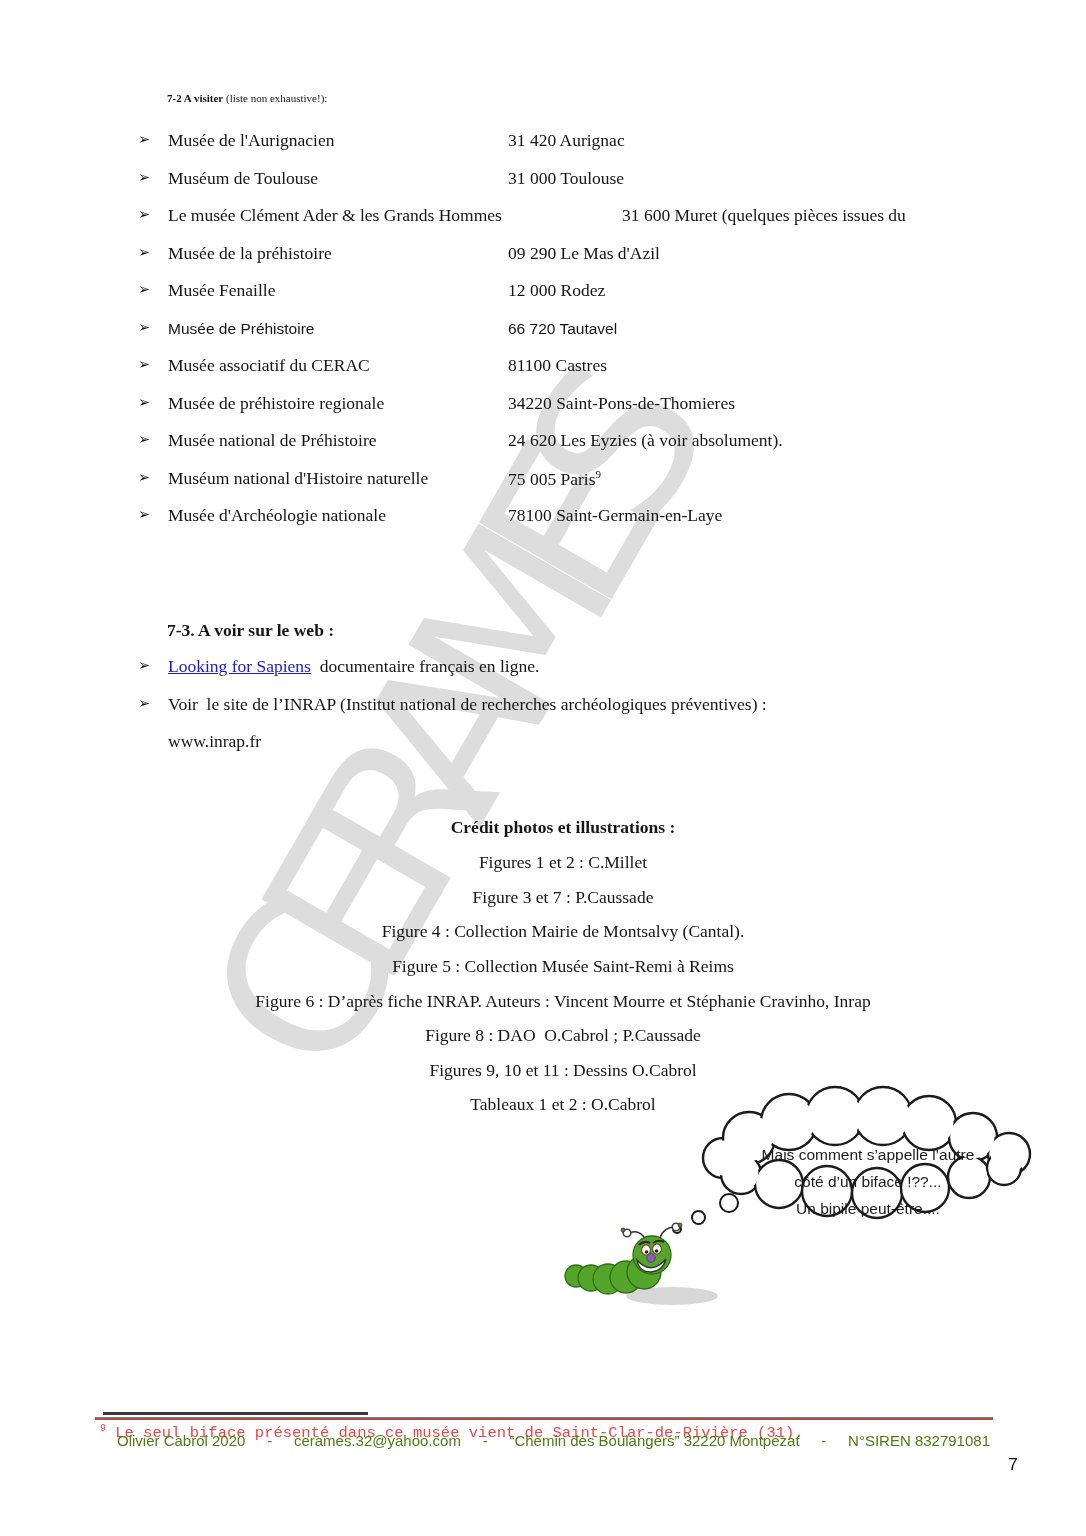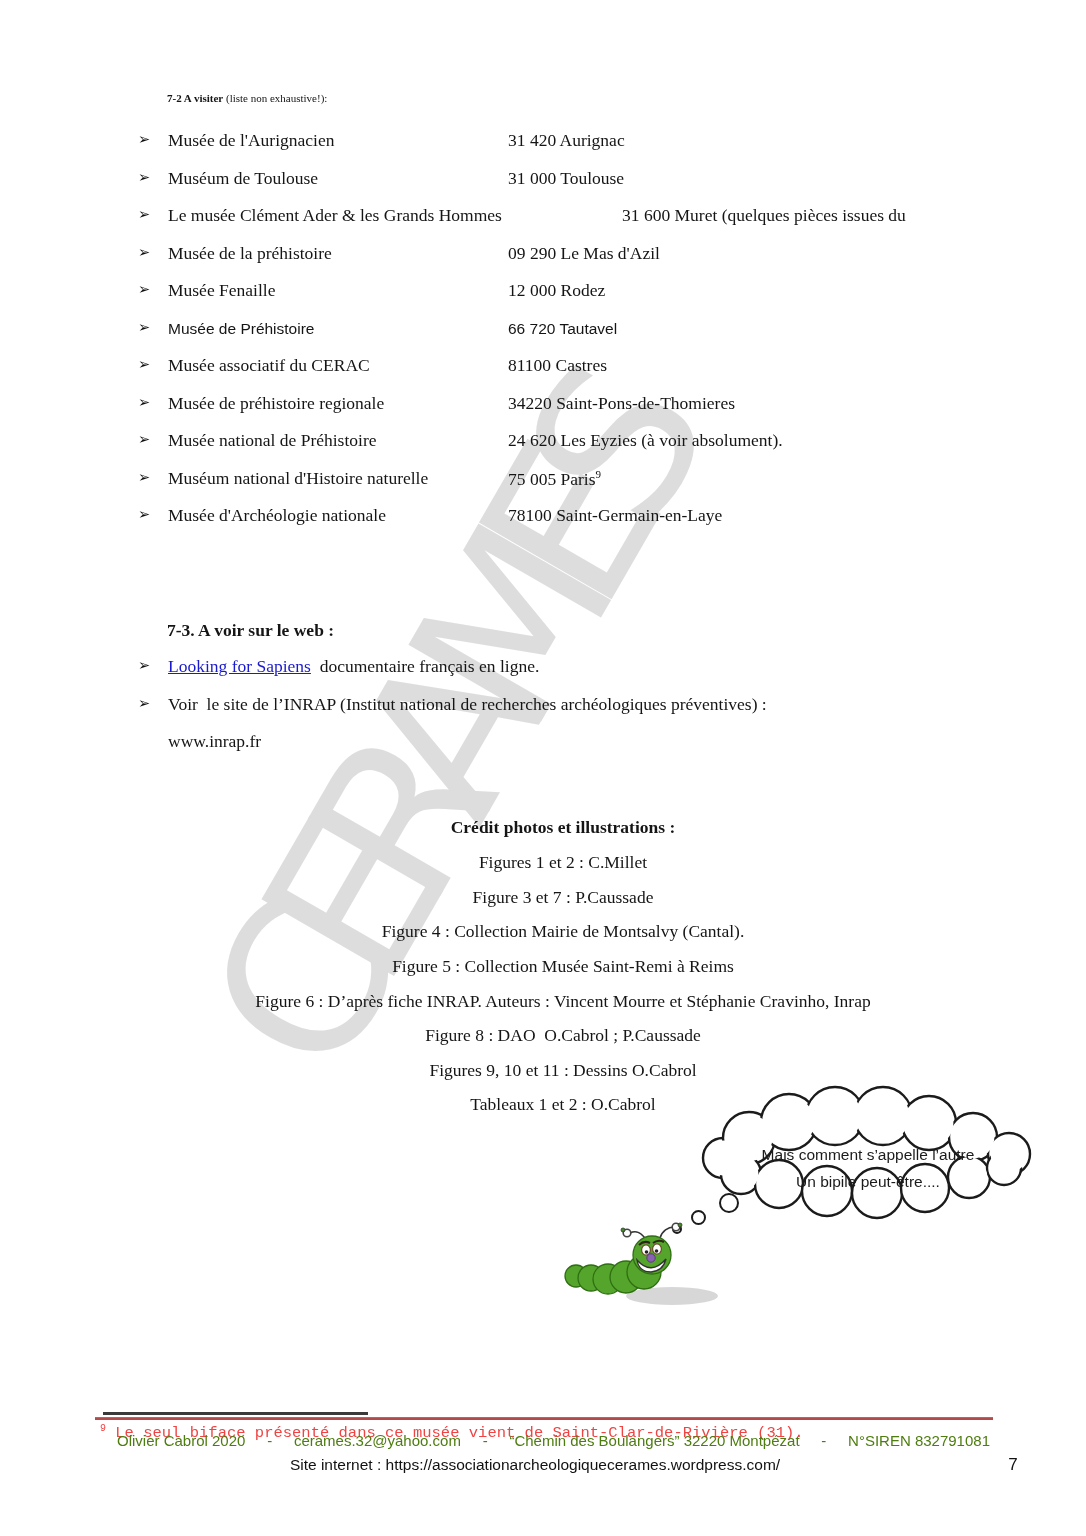--- a/index.html
+++ b/index.html
@@ -192,20 +192,21 @@
         <circle cx="96" cy="94" r="21.4"></circle>
         <circle cx="144" cy="101" r="22.4"></circle>
         <circle cx="194" cy="103" r="22.4"></circle>
         <circle cx="242" cy="98" r="21.4"></circle>
         <circle cx="286" cy="87" r="18.4"></circle>
         <circle cx="321" cy="78" r="14.4"></circle>
       </g>
   </svg>
   <div class="bubble-text">
       <div class="bubble-line">Mais comment s’appelle l’autre</div>
+      <div class="bubble-line">côté d’un biface !??...</div>
       <div class="bubble-line">Un bipile peut-être....</div>
     </div>
   <div class="tail-dot dot-big"></div>
   <div class="tail-dot dot-mid"></div>
   <div class="tail-dot dot-small"></div>
 
   <svg class="caterpillar-svg" width="210" height="95" viewBox="0 0 210 95">
     <ellipse cx="122" cy="78" rx="46" ry="9" fill="#c6c6c6" opacity="0.7"></ellipse>
     <g fill="#55a52c" stroke="#2e6f12" stroke-width="1.3">
       <circle cx="26" cy="58" r="11"></circle>
@@ -243,16 +244,15 @@
 
   <div class="info-line">
       <span class="info-seg">Olivier Cabrol 2020</span>
       <span class="info-seg">-</span>
       <span class="info-seg">cerames.32@yahoo.com</span>
       <span class="info-seg">-</span>
       <span class="info-seg">“Chemin des Boulangers” 32220 Montpézat</span>
       <span class="info-seg">-</span>
       <span class="info-seg">N°SIREN 832791081</span>
     </div>
-  <div class="site-line">Site internet : https://associationarcheologiquecerames.wordpress.com/</div>
   <div class="page-number">7</div>
 
 </div>
 
 </body></html>

